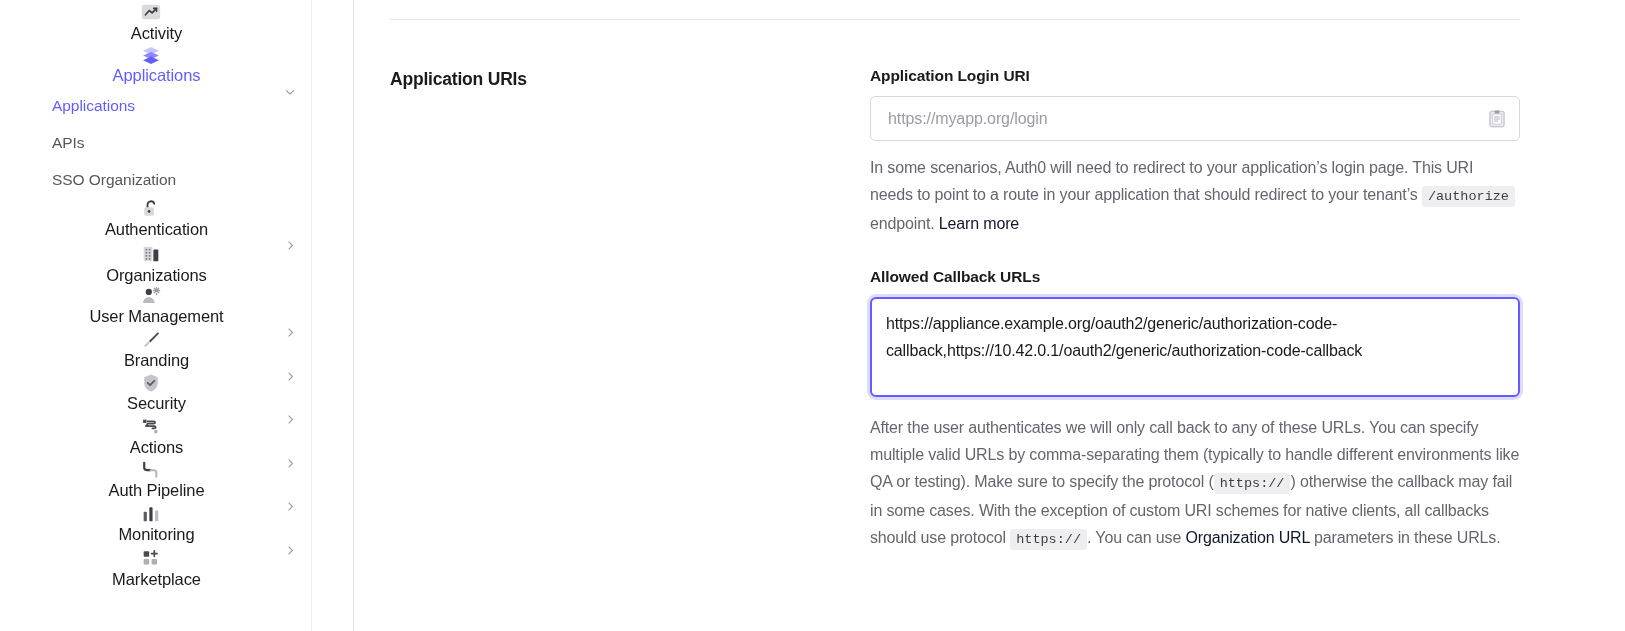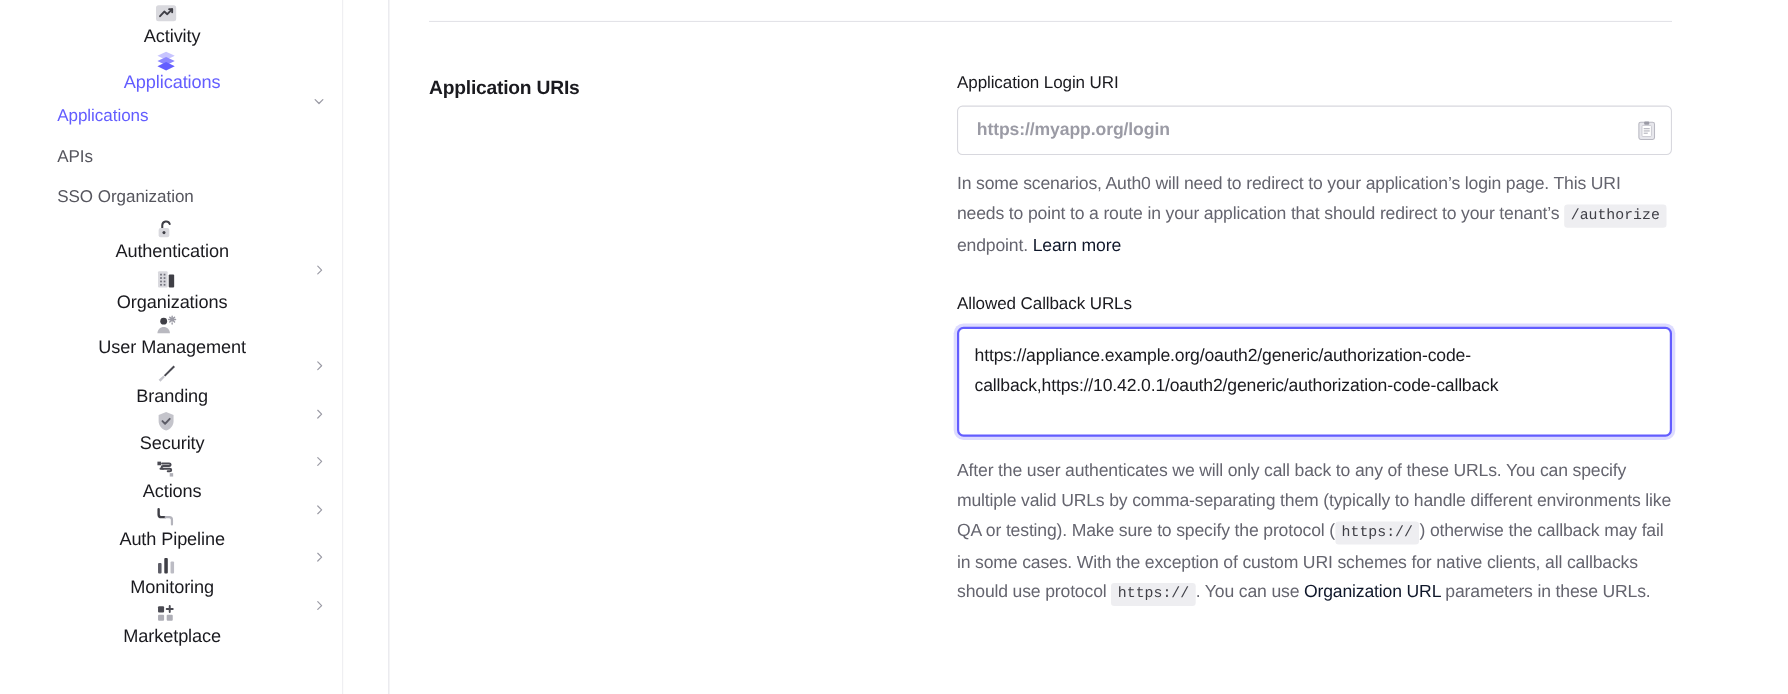--- a/index.html
+++ b/index.html
@@ -138,41 +138,40 @@
     font-weight: 700;
     color: #1a1a1f;
     letter-spacing: -0.2px;
     padding-top: 2px;
   }
 
   .fields { width: 650px; }
 
   .field-label {
     font-size: 15.5px;
-    font-weight: 400;
+    font-weight: 700;
     color: #1a1a1f;
     letter-spacing: -0.1px;
     margin-bottom: 11px;
   }
 
   .input-wrap { position: relative; }
 
   .text-input {
     width: 650px;
     height: 45px;
     border: 1px solid #d8d8de;
     border-radius: 5px;
     background: #ffffff;
     font-family: "Liberation Sans", sans-serif;
     font-size: 16px;
     color: #1a1a1f;
     padding: 0 68px 0 17px;
     outline: none;
     letter-spacing: -0.1px;
-    font-weight: bold;
   }
   .text-input::placeholder { color: #9b9ba5; }
 
   .input-adornment {
     position: absolute;
     right: 12px;
     top: 50%;
     transform: translateY(-50%);
     width: 22px;
     height: 24px;

